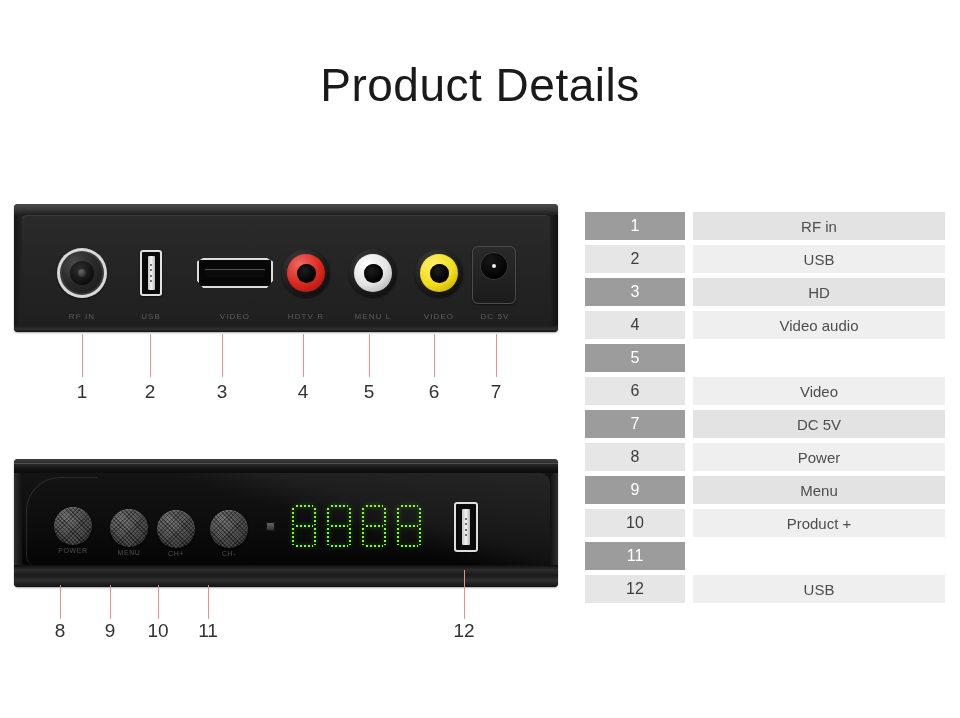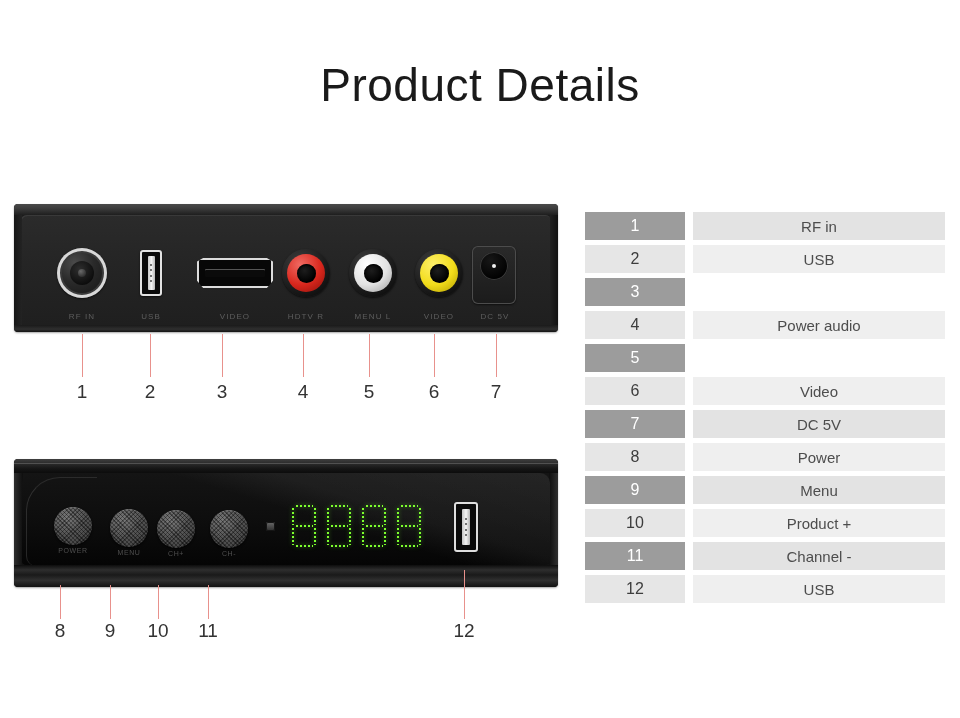--- a/index.html
+++ b/index.html
@@ -539,24 +539,25 @@
   <div class="legend-row odd">
     <div class="legend-num">1</div>
     <div class="legend-label">RF in</div>
   </div>
   <div class="legend-row even">
     <div class="legend-num">2</div>
     <div class="legend-label">USB</div>
   </div>
   <div class="legend-row odd">
     <div class="legend-num">3</div>
+    <div class="legend-label">HD</div>
   </div>
   <div class="legend-row even">
     <div class="legend-num">4</div>
-    <div class="legend-label">Power audio</div>
+    <div class="legend-label">Video audio</div>
   </div>
   <div class="legend-row odd">
     <div class="legend-num">5</div>
   </div>
   <div class="legend-row even">
     <div class="legend-num">6</div>
     <div class="legend-label">Video</div>
   </div>
   <div class="legend-row odd">
     <div class="legend-num">7</div>
@@ -569,19 +570,18 @@
   <div class="legend-row odd">
     <div class="legend-num">9</div>
     <div class="legend-label">Menu</div>
   </div>
   <div class="legend-row even">
     <div class="legend-num">10</div>
     <div class="legend-label">Product +</div>
   </div>
   <div class="legend-row odd">
     <div class="legend-num">11</div>
-    <div class="legend-label">Channel -</div>
   </div>
   <div class="legend-row even">
     <div class="legend-num">12</div>
     <div class="legend-label">USB</div>
   </div>
 </div>
 
 </body></html>

